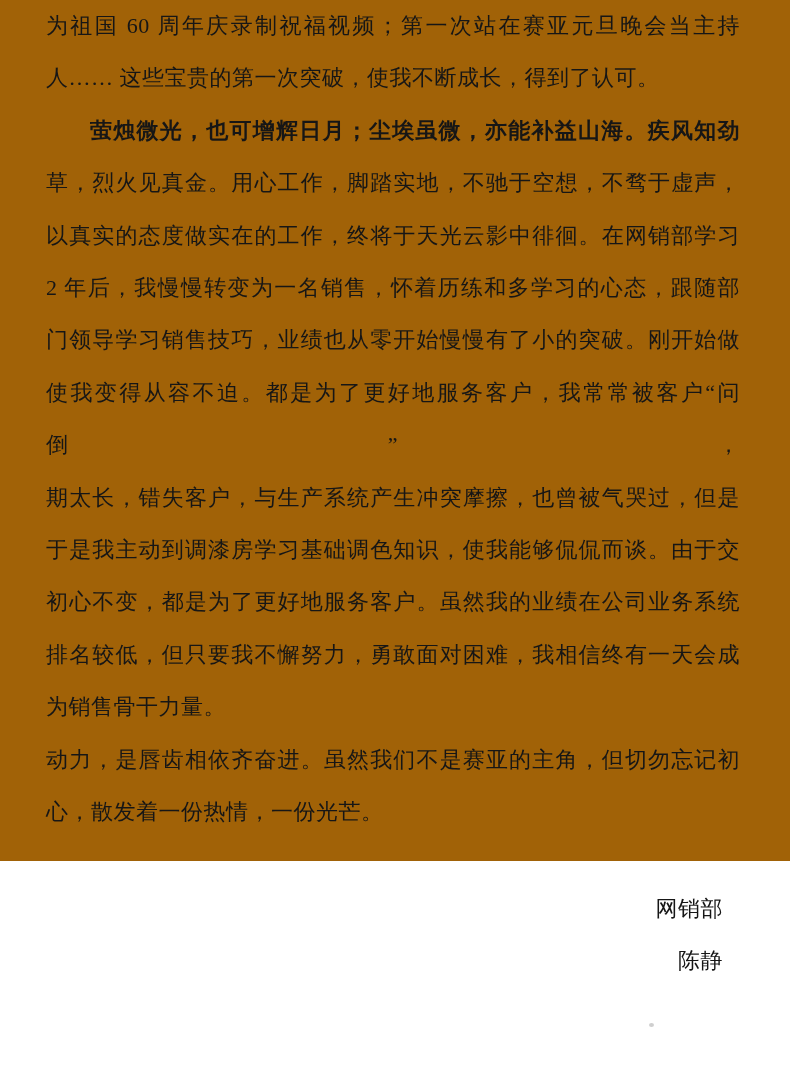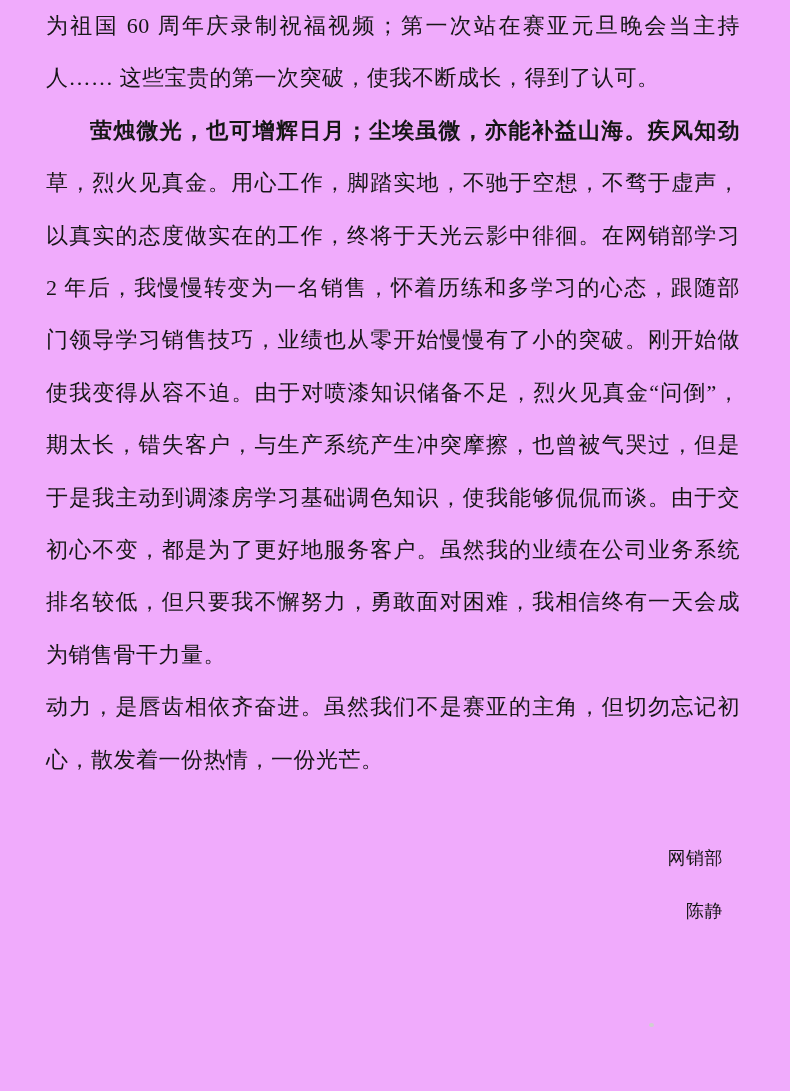--- a/index.html
+++ b/index.html
@@ -10,24 +10,24 @@
   body {
     width: 790px;
     height: 1091px;
     overflow: hidden;
     font-family: "Liberation Serif", "DejaVu Serif", serif;
     color: #161616;
   }
   .page {
     position: relative;
     width: 790px;
-    height: 1091px;
+    height: 861px;
     box-sizing: border-box;
     padding: 0 50px 0 46px;
-    background: #f0abfc;
+    background: #a16207;
   }
   .doc-body .line {
     font-size: 22px;
     line-height: 52.4px;
     letter-spacing: 0.5px;
     white-space: nowrap;
     overflow: visible;
   }
   .doc-body .line.fill {
     white-space: normal;
@@ -37,23 +37,24 @@
   .doc-body .line.indent {
     padding-left: 44px;
     font-weight: bold;
   }
   .signature {
     margin-top: 46px;
     text-align: right;
     padding-right: 17px;
   }
   .signature .sig-line {
-    font-size: 18px;
+    font-size: 22px;
     line-height: 52.4px;
     letter-spacing: 0.5px;
+    font-family: Liberation Mono, monospace;
   }
   .speck {
     position: absolute;
     left: 649px;
     top: 1023px;
     width: 5px;
     height: 4px;
     background: #cfcfcf;
     border-radius: 50%;
   }
@@ -63,21 +64,21 @@
 
 <div class="page">
   <div class="doc-body">
       <div class="line fill">为祖国 60 周年庆录制祝福视频；第一次站在赛亚元旦晚会当主持</div>
       <div class="line">人…… 这些宝贵的第一次突破，使我不断成长，得到了认可。</div>
       <div class="line indent fill">萤烛微光，也可增辉日月；尘埃虽微，亦能补益山海。疾风知劲</div>
       <div class="line fill">草，烈火见真金。用心工作，脚踏实地，不驰于空想，不骛于虚声，</div>
       <div class="line fill">以真实的态度做实在的工作，终将于天光云影中徘徊。在网销部学习</div>
       <div class="line fill">2 年后，我慢慢转变为一名销售，怀着历练和多学习的心态，跟随部</div>
       <div class="line fill">门领导学习销售技巧，业绩也从零开始慢慢有了小的突破。刚开始做</div>
-      <div class="line fill">使我变得从容不迫。由于对喷漆知识储备不足，烈火见真金“问倒”，</div>
+      <div class="line fill">使我变得从容不迫。都是为了更好地服务客户，我常常被客户“问倒”，</div>
       <div class="line fill">期太长，错失客户，与生产系统产生冲突摩擦，也曾被气哭过，但是</div>
       <div class="line fill">于是我主动到调漆房学习基础调色知识，使我能够侃侃而谈。由于交</div>
       <div class="line fill">初心不变，都是为了更好地服务客户。虽然我的业绩在公司业务系统</div>
       <div class="line fill">排名较低，但只要我不懈努力，勇敢面对困难，我相信终有一天会成</div>
       <div class="line">为销售骨干力量。</div>
       <div class="line fill">动力，是唇齿相依齐奋进。虽然我们不是赛亚的主角，但切勿忘记初</div>
       <div class="line">心，散发着一份热情，一份光芒。</div>
     </div>
   <div class="signature">
     <div class="sig-line">网销部</div>

